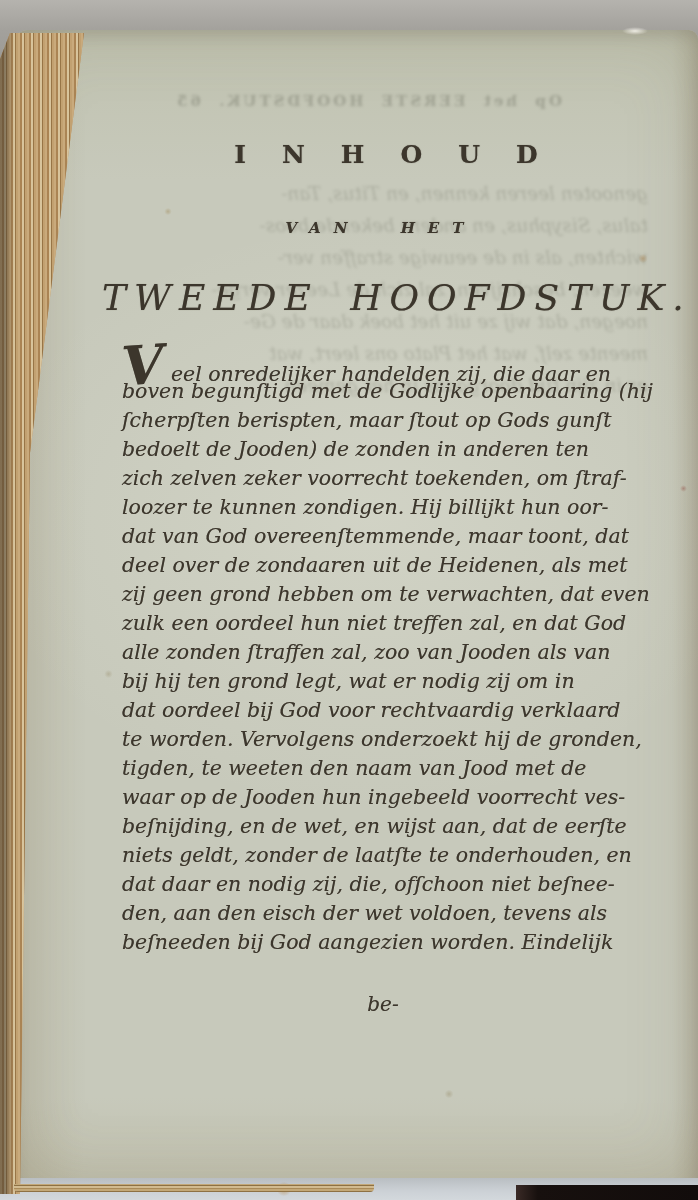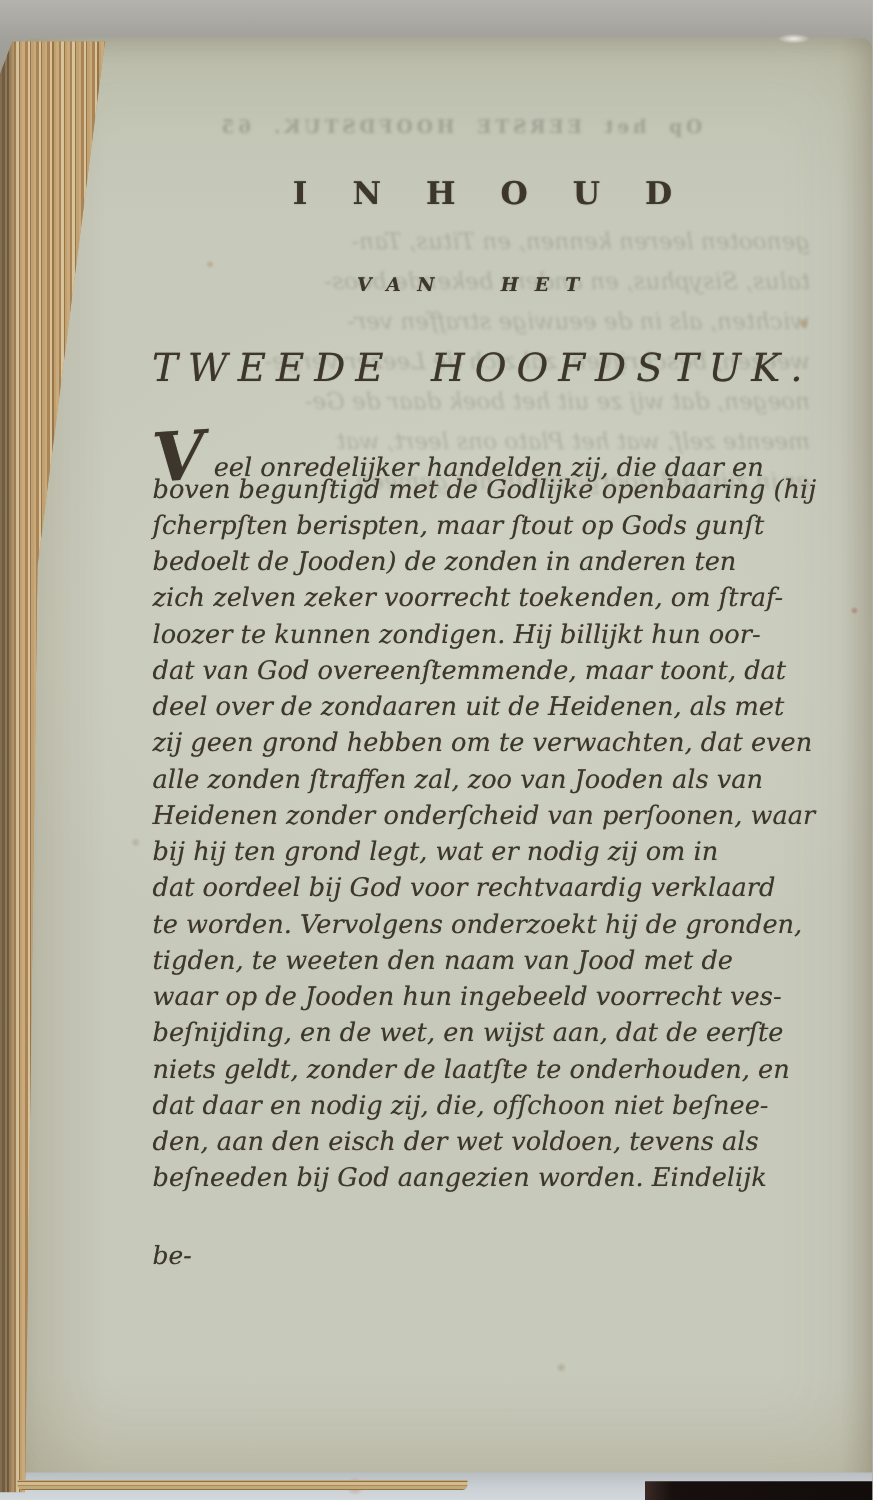--- a/index.html
+++ b/index.html
@@ -80,41 +80,41 @@
   }
   .heading-sub{
     position:absolute;left:94px;width:520px;top:189px;
     font-size:15px;font-weight:bold;letter-spacing:13px;word-spacing:22px;padding-left:13px;
     text-align:center;white-space:nowrap;
     text-shadow:0 0 .8px rgba(60,54,44,.5);
     font-style:italic;
   }
   .heading-chapter{
     position:absolute;left:80px;width:548px;top:247px;
-    font-style:italic;font-size:31px;font-weight:500;letter-spacing:8px;word-spacing:12px;padding-left:8px;
+    font-style:italic;font-size:36px;font-weight:500;letter-spacing:8px;word-spacing:12px;padding-left:8px;
     text-align:right;white-space:nowrap;
     text-shadow:0 0 .8px rgba(60,54,44,.55);
   }
   .body-text{
     position:absolute;left:108px;width:522px;top:318px;
     font-style:italic;font-size:20.5px;
     text-shadow:0 0 .6px rgba(60,54,44,.5);
   }
   .text-line{
     height:29px;line-height:29px;white-space:nowrap;
     text-align:justify;text-align-last:justify;
   }
   .text-line::after{content:"";display:inline-block;width:100%;}
   .dropcap{
     display:inline-block;font-size:54px;line-height:29px;font-weight:bold;
     transform:translateY(3px) rotate(-4deg);margin-right:7px;letter-spacing:0;
   }
   .catchword{
     position:absolute;left:108px;width:522px;top:960px;height:29px;line-height:29px;
-    font-style:italic;font-size:20px;text-align:left;
+    font-style:italic;font-size:20px;text-align:center;
     text-shadow:0 0 .6px rgba(60,54,44,.5);
   }
   
   .speck{position:absolute;border-radius:50%;z-index:3;}
   .speck.s1{left:262px;top:1152px;width:16px;height:14px;background:radial-gradient(circle,rgba(176,124,54,.55),rgba(176,124,54,0) 70%);}
   .speck.s2{left:150px;top:178px;width:8px;height:7px;background:radial-gradient(circle,rgba(150,120,60,.35),rgba(0,0,0,0) 70%);}
   .speck.s3{left:624px;top:224px;width:10px;height:9px;background:radial-gradient(circle,rgba(165,115,55,.4),rgba(0,0,0,0) 70%);}
   .speck.s4{left:666px;top:455px;width:7px;height:7px;background:radial-gradient(circle,rgba(140,60,50,.4),rgba(0,0,0,0) 70%);}
   .speck.s5{left:430px;top:1060px;width:10px;height:8px;background:radial-gradient(circle,rgba(130,115,70,.3),rgba(0,0,0,0) 70%);}
   .speck.s6{left:90px;top:640px;width:9px;height:8px;background:radial-gradient(circle,rgba(130,115,70,.28),rgba(0,0,0,0) 70%);}
@@ -147,22 +147,22 @@
     <div class="body-text">
         <div class="text-line"><span class="dropcap">V</span>eel onredelijker handelden zij, die daar en</div>
         <div class="text-line">boven begunſtigd met de Godlijke openbaaring (hij</div>
         <div class="text-line">ſcherpſten berispten, maar ſtout op Gods gunſt</div>
         <div class="text-line">bedoelt de Jooden) de zonden in anderen ten</div>
         <div class="text-line">zich zelven zeker voorrecht toekenden, om ſtraf-</div>
         <div class="text-line">loozer te kunnen zondigen. Hij billijkt hun oor-</div>
         <div class="text-line">dat van God overeenſtemmende, maar toont, dat</div>
         <div class="text-line">deel over de zondaaren uit de Heidenen, als met</div>
         <div class="text-line">zij geen grond hebben om te verwachten, dat even</div>
+        <div class="text-line">zulk een oordeel hun niet treffen zal, en dat God</div>
         <div class="text-line">alle zonden ſtraffen zal, zoo van Jooden als van</div>
-        <div class="text-line">Heidenen zonder onderſcheid van perſoonen, waar</div>
         <div class="text-line">bij hij ten grond legt, wat er nodig zij om in</div>
         <div class="text-line">dat oordeel bij God voor rechtvaardig verklaard</div>
         <div class="text-line">te worden. Vervolgens onderzoekt hij de gronden,</div>
         <div class="text-line">tigden, te weeten den naam van Jood met de</div>
         <div class="text-line">waar op de Jooden hun ingebeeld voorrecht ves-</div>
         <div class="text-line">beſnijding, en de wet, en wijst aan, dat de eerſte</div>
         <div class="text-line">niets geldt, zonder de laatſte te onderhouden, en</div>
         <div class="text-line">dat daar en nodig zij, die, ofſchoon niet beſnee-</div>
         <div class="text-line">den, aan den eisch der wet voldoen, tevens als</div>
         <div class="text-line">beſneeden bij God aangezien worden. Eindelijk</div>

